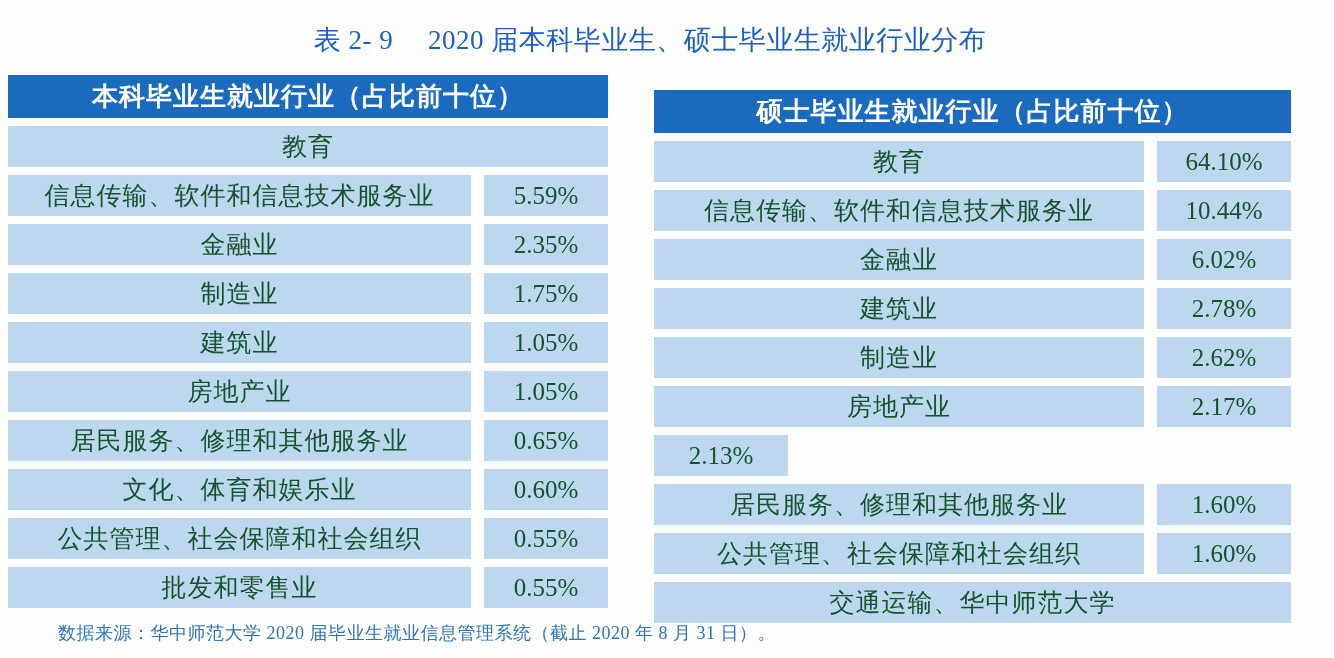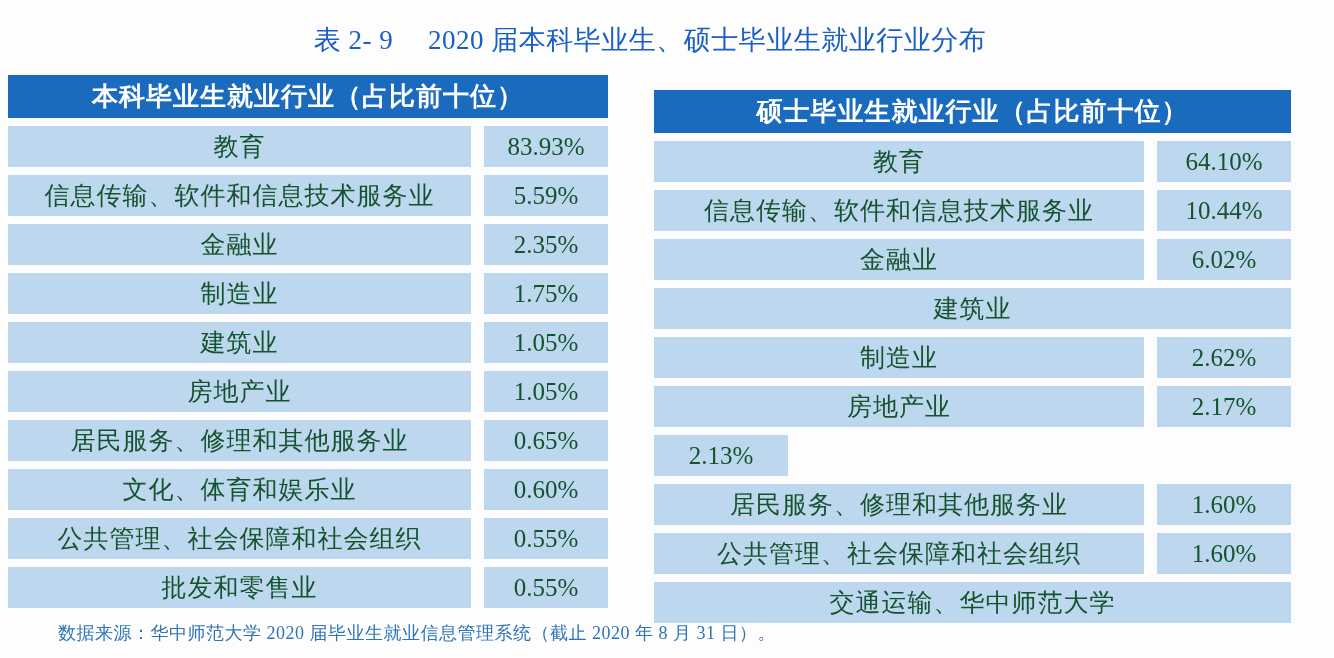--- a/index.html
+++ b/index.html
@@ -77,21 +77,20 @@
 
 <div class="page">
 
   <div class="title">表 2- 9　 2020 届本科毕业生、硕士毕业生就业行业分布</div>
 
   <div class="table left">
     <div class="thead">本科毕业生就业行业（占比前十位）</div>
     <div class="tbody">
   <div class="row">
     <div class="cell industry">教育</div>
-    <div class="cell pct">83.93%</div>
   </div>
 
   <div class="row">
     <div class="cell industry">信息传输、软件和信息技术服务业</div>
     <div class="cell pct">5.59%</div>
   </div>
 
   <div class="row">
     <div class="cell industry">金融业</div>
     <div class="cell pct">2.35%</div>
@@ -147,20 +146,21 @@
     <div class="cell pct">10.44%</div>
   </div>
 
   <div class="row">
     <div class="cell industry">金融业</div>
     <div class="cell pct">6.02%</div>
   </div>
 
   <div class="row">
     <div class="cell industry">建筑业</div>
+    <div class="cell pct">2.78%</div>
   </div>
 
   <div class="row">
     <div class="cell industry">制造业</div>
     <div class="cell pct">2.62%</div>
   </div>
 
   <div class="row">
     <div class="cell industry">房地产业</div>
     <div class="cell pct">2.17%</div>

